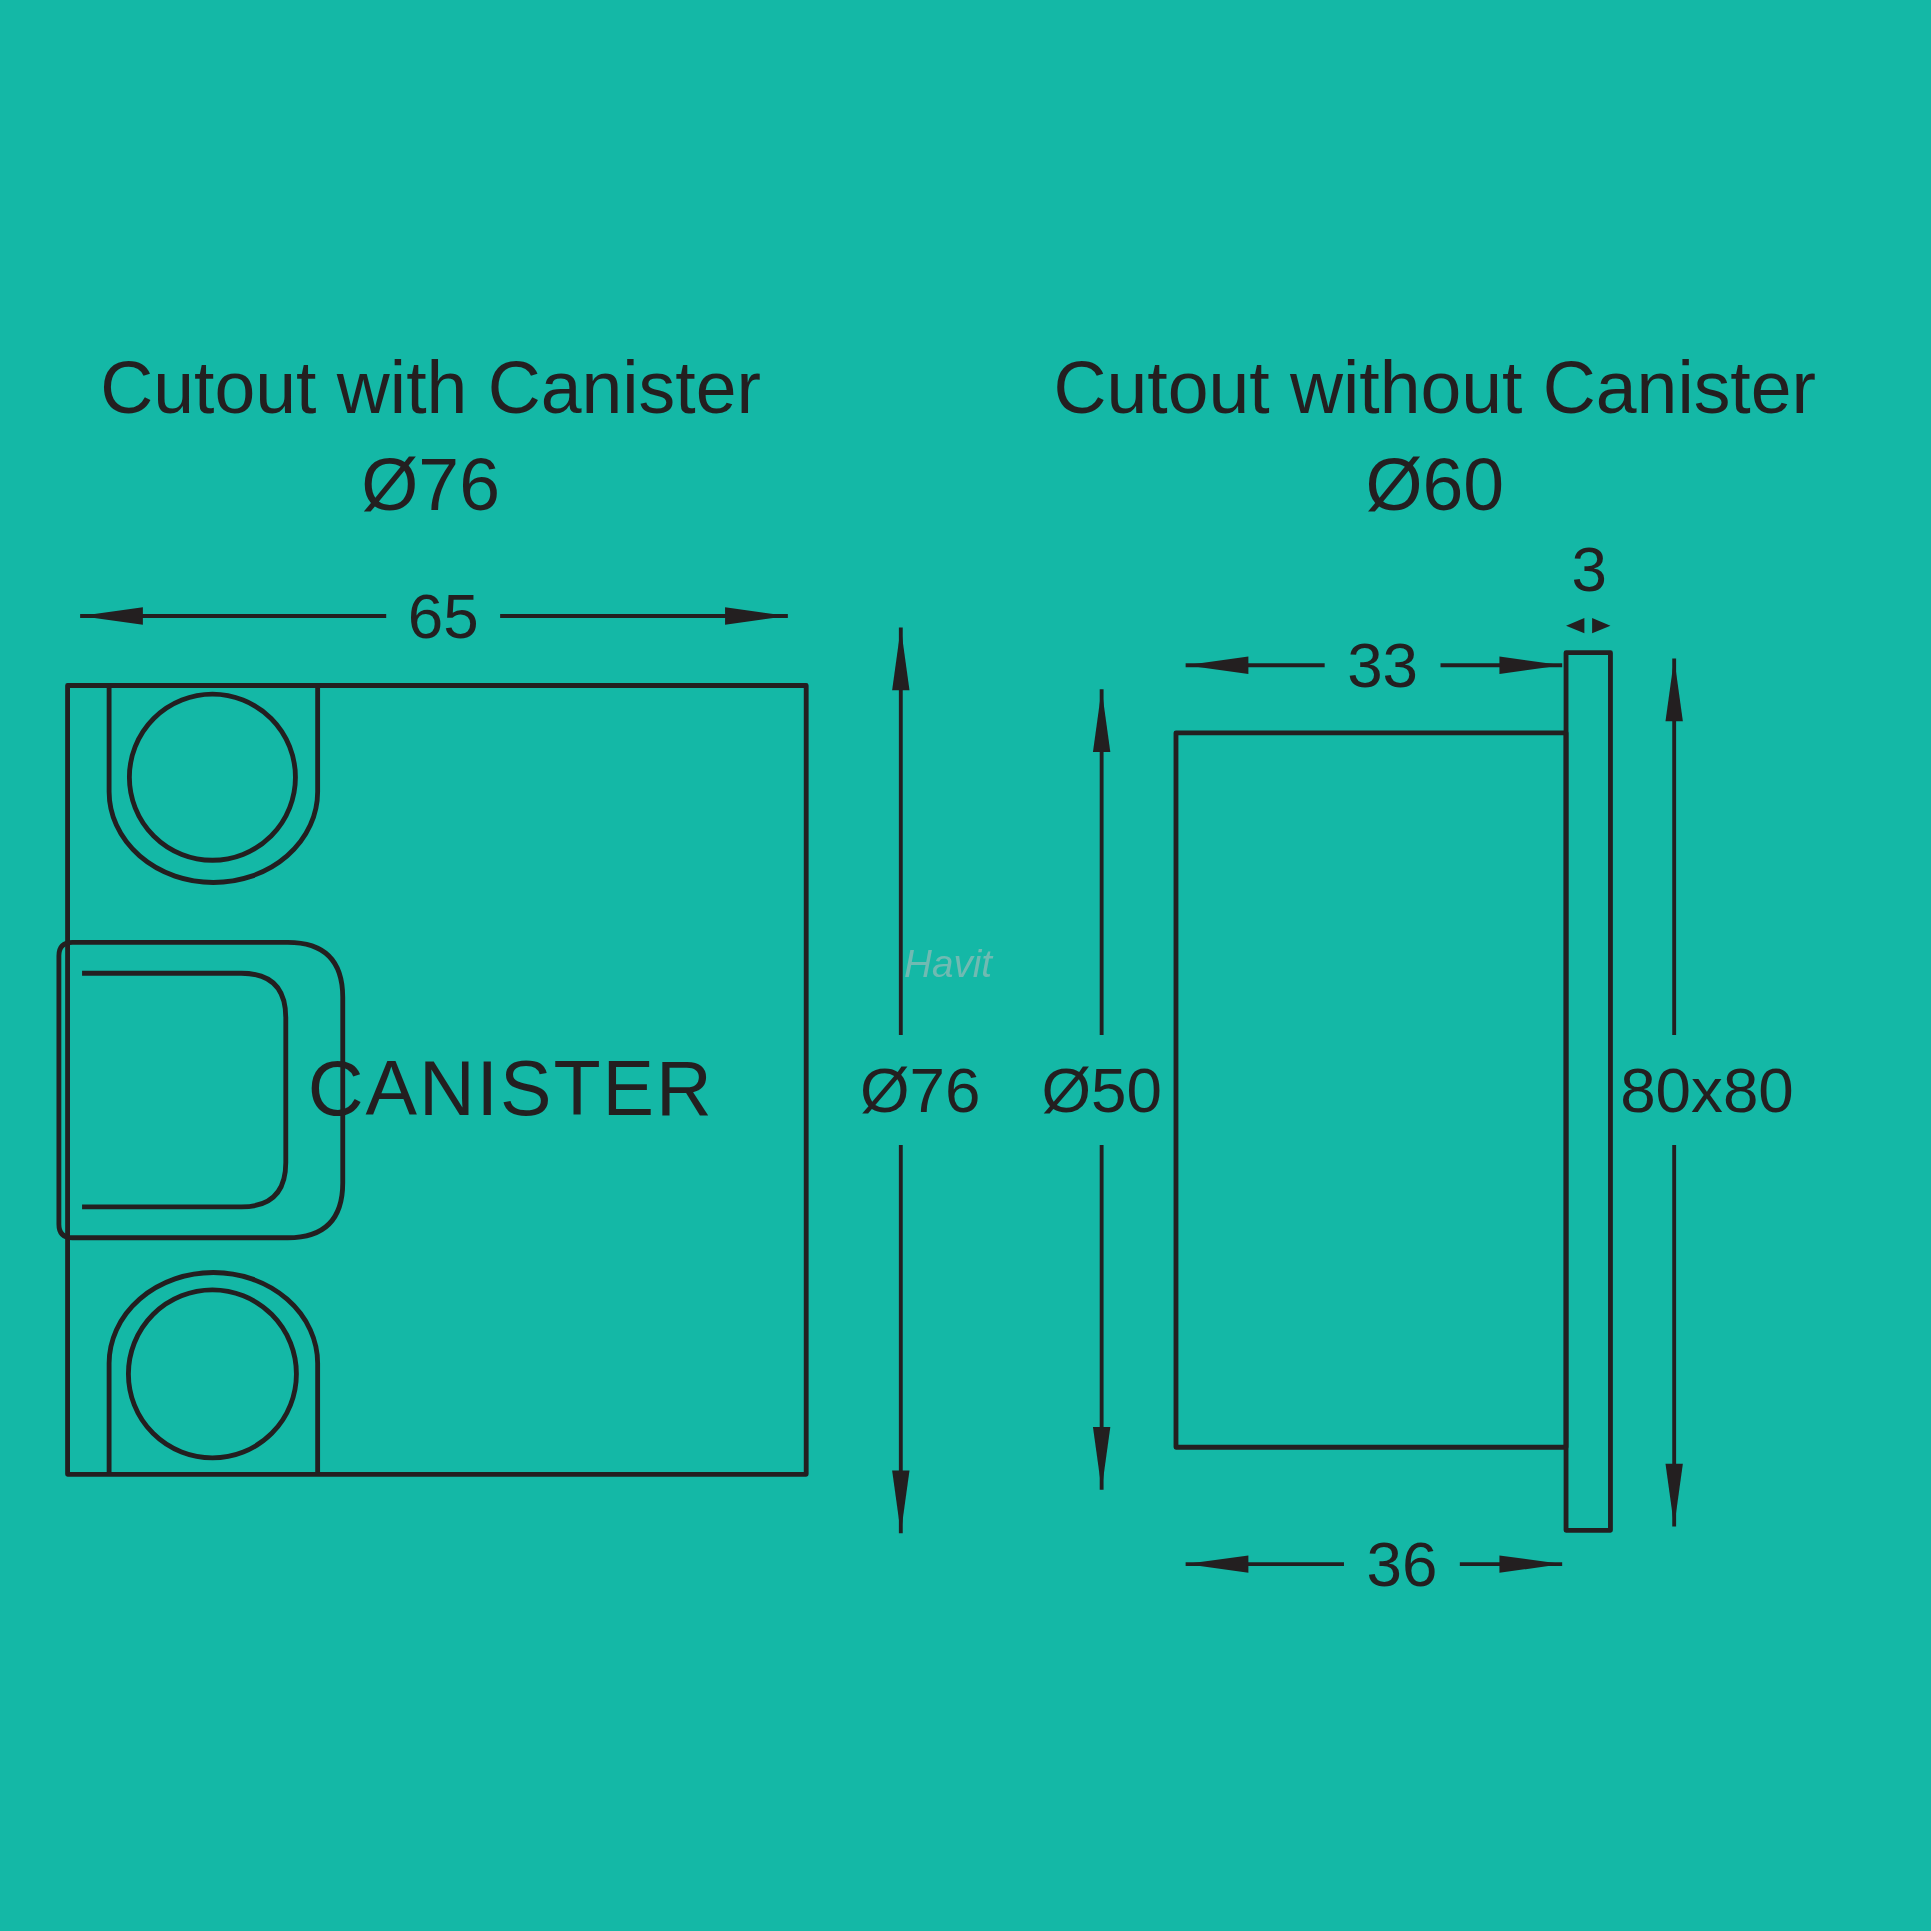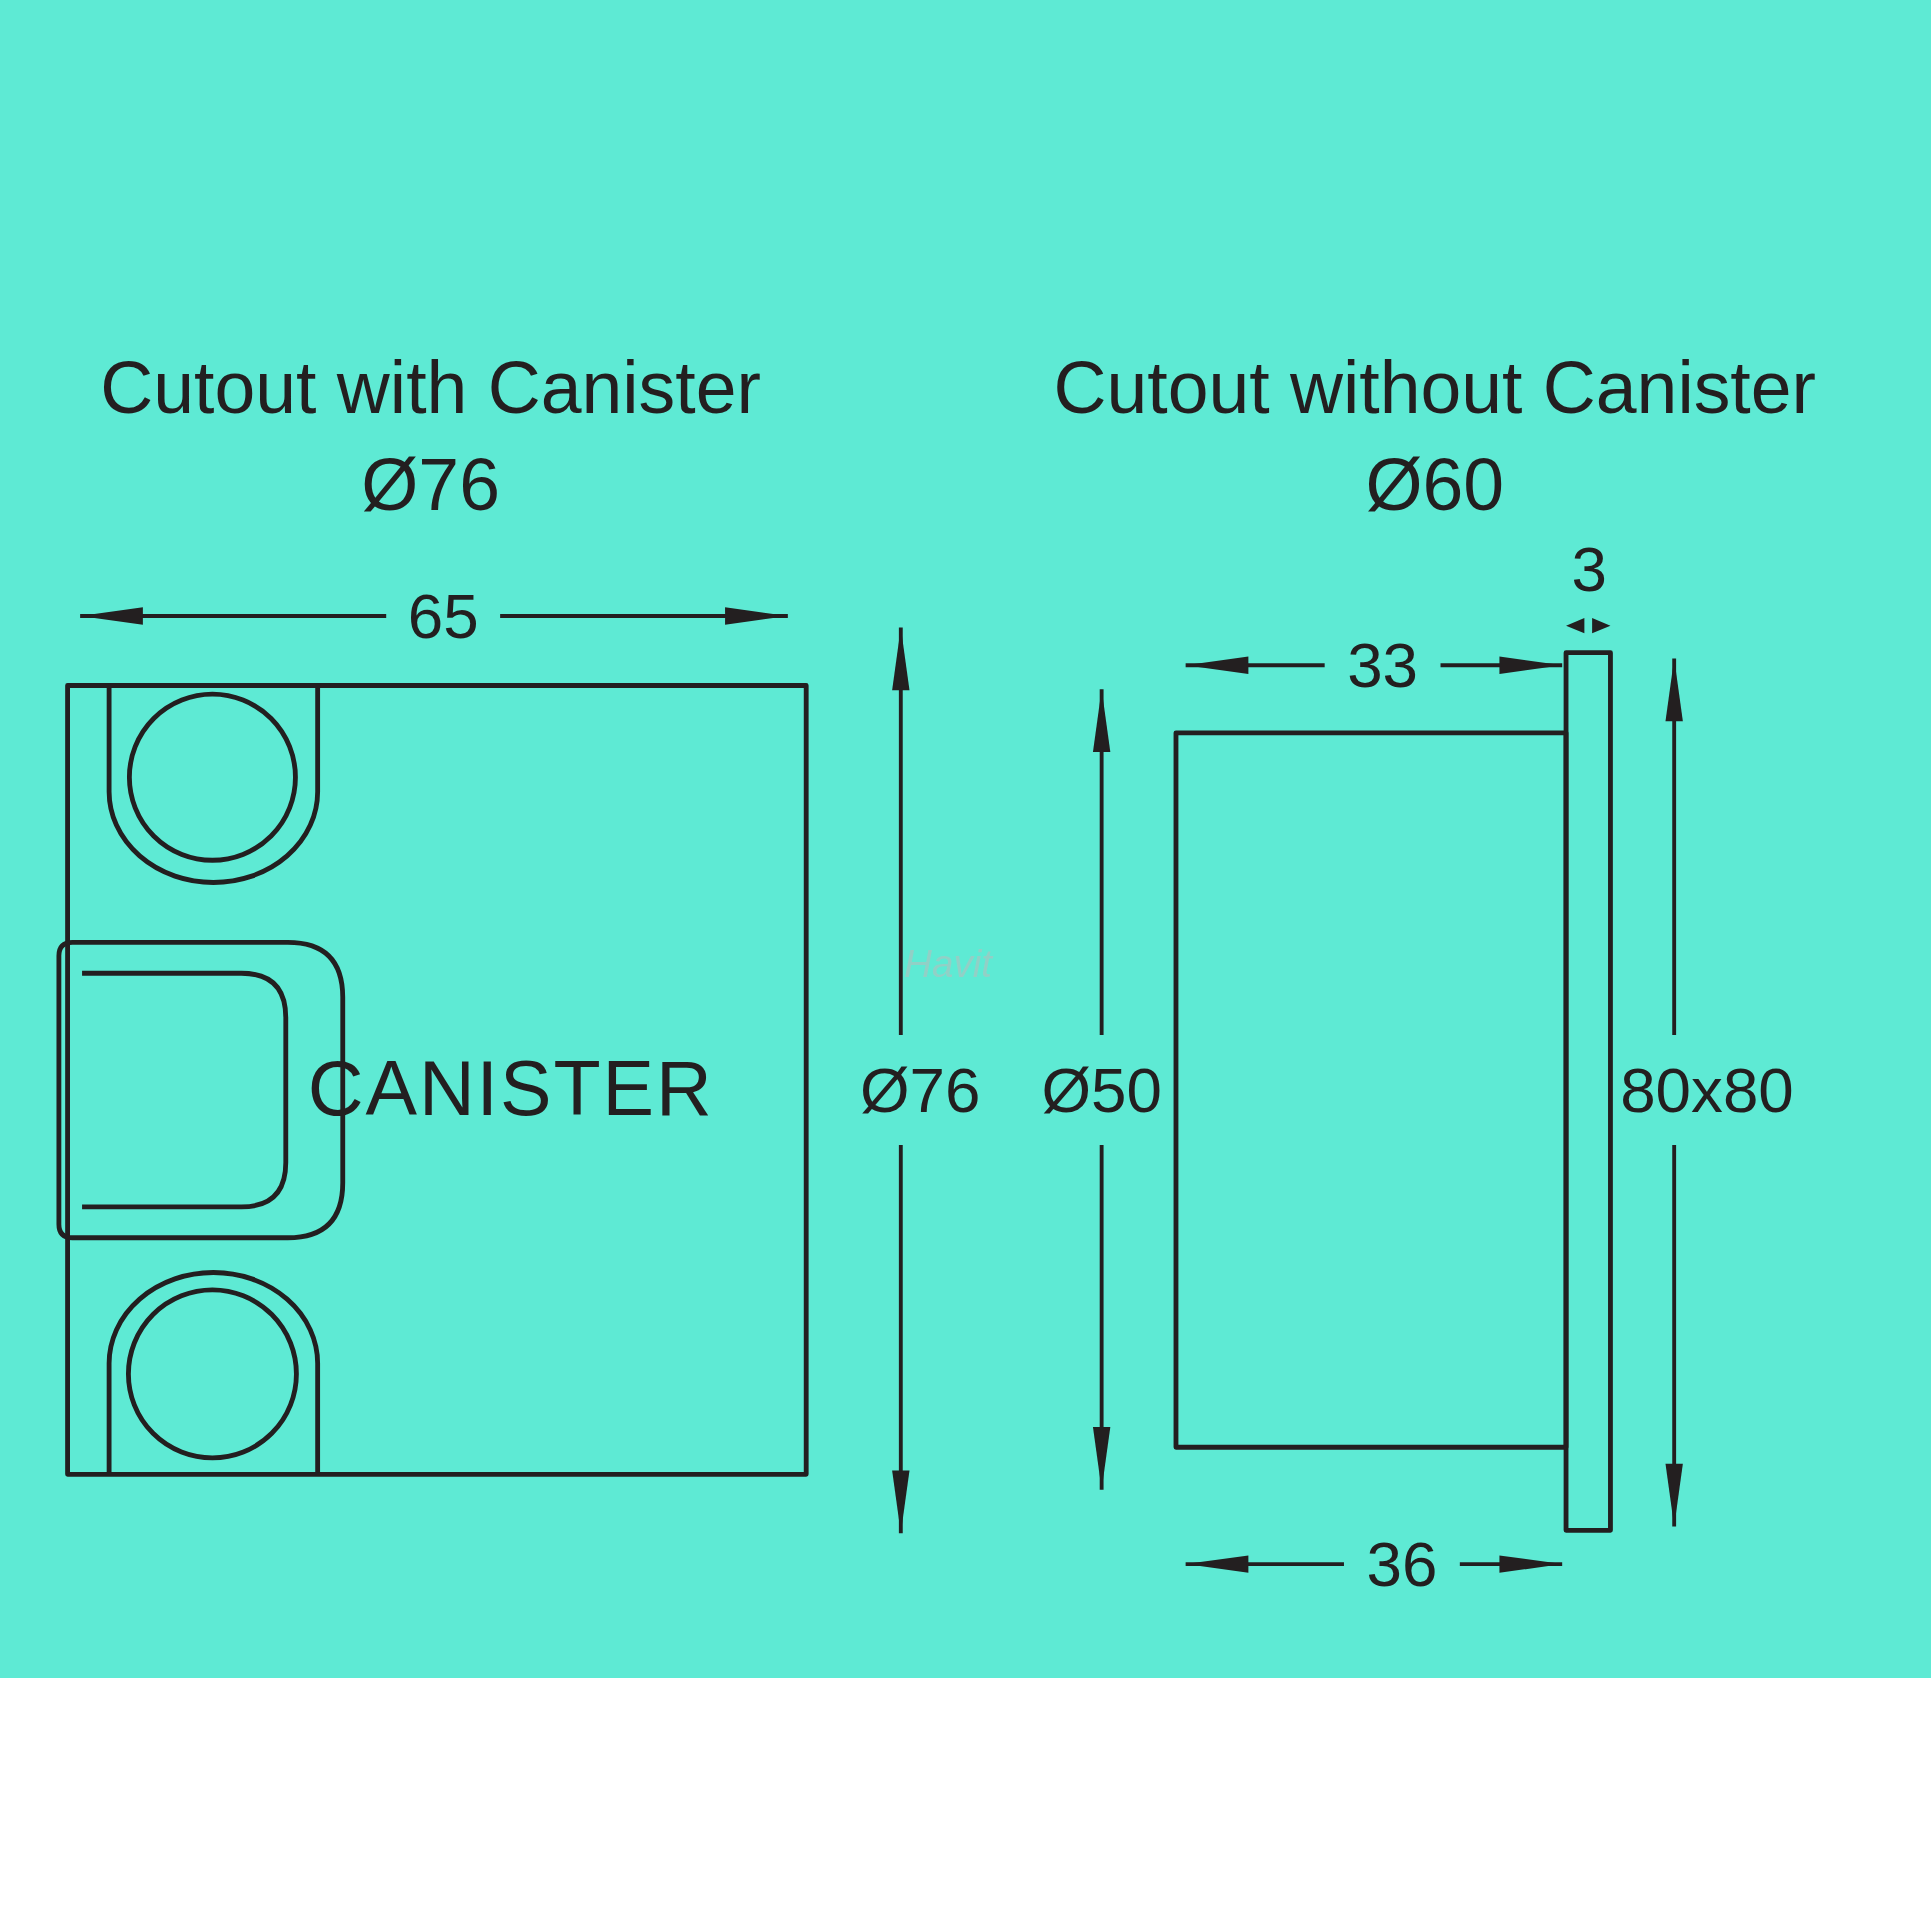--- a/index.html
+++ b/index.html
@@ -1,17 +1,17 @@
 <!DOCTYPE html>
 <html><head>
 <meta charset="utf-8">
 <style>
   html,body{margin:0;padding:0;background:#ffffff;}
   .page{
-    width:1931px;height:1678px;background:#5eead4;position:relative;
+    width:1931px;height:1931px;background:#14b8a6;position:relative;
     font-family:"Liberation Sans", sans-serif;
   }
   svg{display:block;}
   .shape{fill:none;stroke:#231f20;stroke-width:5;stroke-linejoin:round;}
   .dim{stroke:#231f20;stroke-width:4;}
   .arr{fill:#231f20;stroke:none;}
   .title{font-size:76px;fill:#231f20;text-anchor:middle;}
   .dimtext{font-size:66px;fill:#231f20;text-anchor:middle;}
   .label{font-size:80px;fill:#231f20;text-anchor:middle;letter-spacing:2px;}
   .watermark{font-size:40px;fill:#bcbcbc;opacity:.55;text-anchor:middle;font-style:italic;}

